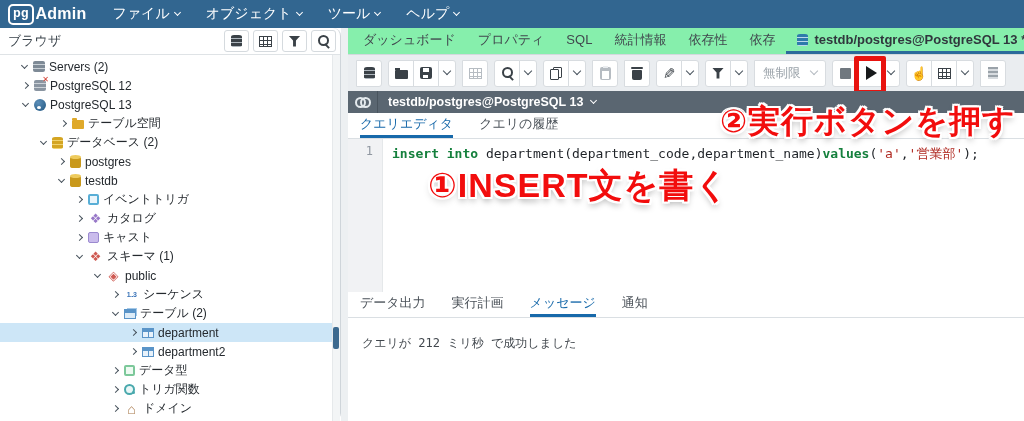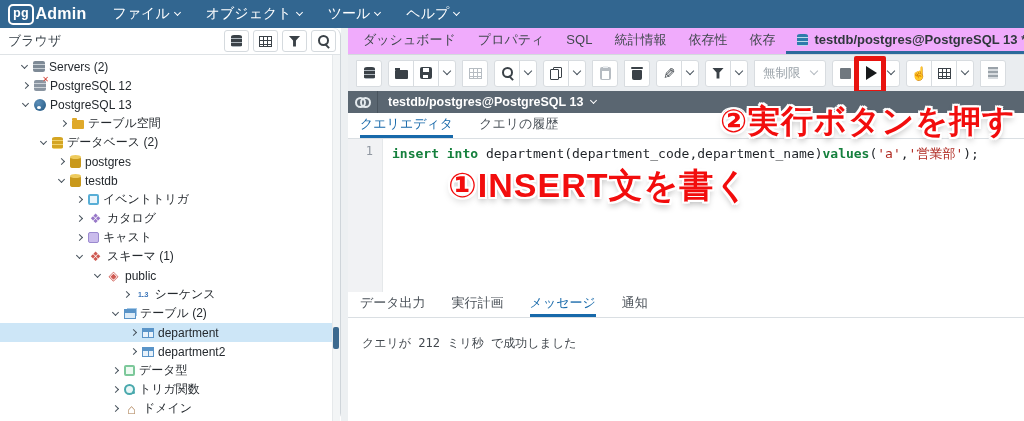--- a/index.html
+++ b/index.html
@@ -61,21 +61,21 @@
   .ic-sequence{font-size:7px;font-weight:bold;color:#3a74b8;letter-spacing:-.5px;}
   .ic-table-group{width:12px;height:10px;border:1px solid #5a94c8;background:linear-gradient(180deg,#5a94c8 0 3px,#ddecf8 3px);box-shadow:2px -2px 0 -1px #a5c9e8;}
   .ic-table{width:12px;height:10px;border:1px solid #5a94c8;background:linear-gradient(180deg,#5a94c8 0 3px,#e8f2fb 3px);}
   .ic-table::after{content:"";width:1px;height:6px;background:#5a94c8;left:5px;bottom:0;}
   .ic-datatype{width:11px;height:11px;border:2px solid #7cc89a;border-radius:2px;background:#eefaf2;}
   .ic-trigger-function{width:11px;height:11px;border:2px solid #4aa9ad;border-radius:50%;background:#eaf7f7;}
   .ic-trigger-function::after{content:"";width:3px;height:3px;background:#4aa9ad;border-radius:50%;right:-2px;bottom:-1px;}
   .ic-domain::before{content:"\2302";color:#a8794b;font-size:14px;font-weight:bold;position:static;}
 
   
-  .tabs { height:27px; display:flex; align-items:stretch; border-bottom:1px solid #d3d9dd; padding-left:4px; background:#f0abfc; }
+  .tabs { height:27px; display:flex; align-items:stretch; border-bottom:1px solid #d3d9dd; padding-left:4px; background:#86efac; }
   .tab { display:flex; align-items:center; gap:6px; padding:0 11px; font-size:13px; color:#41484e; cursor:pointer; border-bottom:3px solid transparent; white-space:nowrap; }
   .tab.active { color:#30373d; border-bottom-color:#2b6a9b; font-weight:bold; }
 
   
   .toolbar { height:36px; background:#eaedf0; display:flex; align-items:center; padding:0 8px; gap:6px; overflow:hidden; }
   .grp { display:flex; }
   .tb { height:27px; min-width:26px; background:#fff; border:1px solid #d8dce0; border-radius:3px;
     display:inline-flex; align-items:center; justify-content:center; cursor:pointer; position:relative; padding:0 4px; }
   .grp .tb + .tb { margin-left:-1px; border-radius:0; }
   .grp .tb:first-child { border-radius:3px 0 0 3px; }
@@ -143,21 +143,21 @@
   .str { color:#b02a22; }
 
   
   .bottom { flex:1; display:flex; flex-direction:column; background:#fff; border-top:5px solid #fff; }
   .msgs { flex:1; font-family:"DejaVu Sans Mono",monospace; font-size:12px; color:#41474d; padding:12px 0 0 14px; }
   .msg-line { margin-bottom:18px; white-space:pre; }
 
   
   .note { position:absolute; font-weight:bold; color:#f20d0d; z-index:40; white-space:nowrap; letter-spacing:1px;
     text-shadow:-2px -2px 0 #fff,2px -2px 0 #fff,-2px 2px 0 #fff,2px 2px 0 #fff,0 -2px 0 #fff,0 2px 0 #fff,-2px 0 0 #fff,2px 0 0 #fff,0 4px 6px rgba(0,0,0,.35); }
-  #note1 { left:448px; top:163px; font-size:34px; }
+  #note1 { left:428px; top:163px; font-size:34px; }
   #note2 { left:720px; top:100px; font-size:32px; }
 </style>
 </head>
 <body>
 
 <div id="app">
 
   <div class="header">
     <div class="logo">
       <span class="logo-badge">pg</span>
@@ -258,21 +258,21 @@
             <div class="tree-row" style="padding-left: 77px;">
               <span class="tchev exp"></span>
               <span class="tico ic-schema-group"></span>
               <span>スキーマ (1)</span>
             </div>
             <div class="tree-row" style="padding-left: 95px;">
               <span class="tchev exp"></span>
               <span class="tico ic-schema"></span>
               <span>public</span>
             </div>
-            <div class="tree-row" style=" justify-content: center;">
+            <div class="tree-row" style="padding-left: 113px;">
               <span class="tchev col"></span>
               <span class="tico ic-sequence">1..3</span>
               <span>シーケンス</span>
             </div>
             <div class="tree-row" style="padding-left: 113px;">
               <span class="tchev exp"></span>
               <span class="tico ic-table-group"></span>
               <span>テーブル (2)</span>
             </div>
             <div class="tree-row sel" style="padding-left: 131px;">

